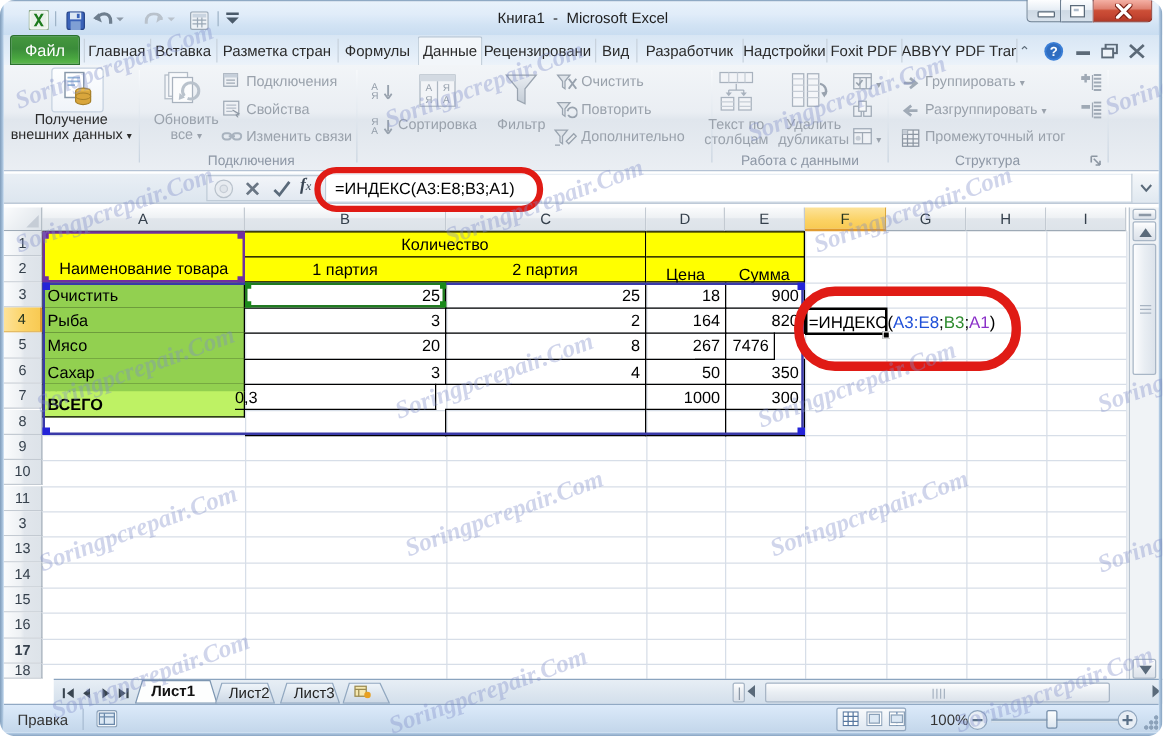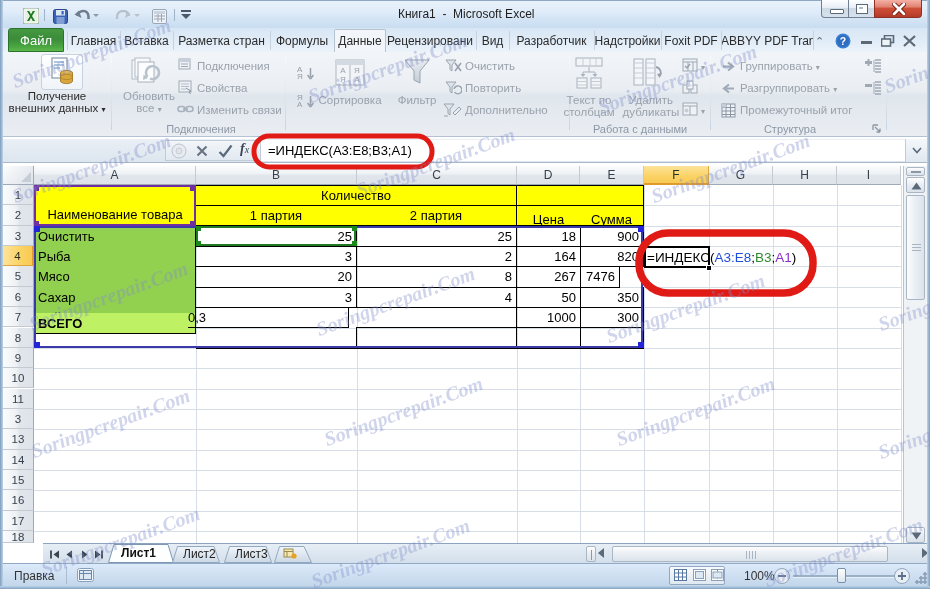--- a/index.html
+++ b/index.html
@@ -1,16 +1,16 @@
 <!DOCTYPE html>
 <html><head><meta charset="utf-8">
 <style>
 html,body{margin:0;padding:0;}
 body{width:930px;height:589px;overflow:hidden;font-family:"Liberation Sans",sans-serif;}
-.win{position:relative;width:930px;height:589px;background:#fff;overflow:hidden;}
+.win{position:relative;width:930px;height:589px;background:#fff;overflow:hidden;border-radius:12px;}
 .abs{position:absolute;}
 
 .titlebar{left:0;top:0;width:930px;height:28px;background:linear-gradient(180deg,#e9f2fb 0%,#e0ecf9 40%,#d2e3f4 70%,#c9ddf1 100%);border-top:1px solid #8fa9c4;box-sizing:border-box;}
 .brdL{left:0;top:0;width:3px;height:589px;background:linear-gradient(90deg,#7f9cba,#bcd4ec);}
 .brdR{left:927px;top:0;width:3px;height:589px;background:linear-gradient(90deg,#bcd4ec,#7f9cba);}
 .brdB{left:0;top:586px;width:930px;height:3px;background:linear-gradient(180deg,#bcd4ec,#85a1bf);}
 .title-text{left:398px;top:7px;font-size:12px;color:#1e1e1e;}
 
 .wbtns{left:821px;top:0;width:101px;height:18px;}
 .wb{position:absolute;top:0;height:18px;box-sizing:border-box;border:1px solid #6e7f91;border-top:none;background:linear-gradient(180deg,#fdfeff 0%,#e7eef5 45%,#ced9e4 50%,#d8e2ec 100%);}
@@ -359,21 +359,21 @@
     <div class="rowhdr" style="top:307.1px;height:20.35px;line-height:20px;">7</div>
     <div class="rowhdr" style="top:327.5px;height:20.35px;line-height:20px;">8</div>
     <div class="rowhdr" style="top:347.8px;height:20.35px;line-height:20px;">9</div>
     <div class="rowhdr" style="top:368.1px;height:20.35px;line-height:20px;">10</div>
     <div class="rowhdr" style="top:388.5px;height:20.35px;line-height:20px;">11</div>
     <div class="rowhdr" style="top:408.9px;height:20.35px;line-height:20px;">3</div>
     <div class="rowhdr" style="top:429.2px;height:20.35px;line-height:20px;">13</div>
     <div class="rowhdr" style="top:449.6px;height:20.35px;line-height:20px;">14</div>
     <div class="rowhdr" style="top:469.9px;height:20.35px;line-height:20px;">15</div>
     <div class="rowhdr" style="top:490.2px;height:20.35px;line-height:20px;">16</div>
-    <div class="rowhdr" style="top:510.6px;height:20.35px;line-height:20px;">17</div>
+    <div class="rowhdr" style="top:510.6px;height:20.35px;line-height:20px;font-weight:bold;">17</div>
     <div class="rowhdr" style="top:531.0px;height:12.05px;line-height:12px;">18</div>
     </div>
     <div id="gridlines">
     <div class="gridv" style="left:196.0px;top:185px;height:358px"></div>
     <div class="gridv" style="left:356.5px;top:185px;height:358px"></div>
     <div class="gridv" style="left:517.0px;top:185px;height:358px"></div>
     <div class="gridv" style="left:580.0px;top:185px;height:358px"></div>
     <div class="gridv" style="left:643.5px;top:185px;height:358px"></div>
     <div class="gridv" style="left:708.5px;top:185px;height:358px"></div>
     <div class="gridv" style="left:772.5px;top:185px;height:358px"></div>

